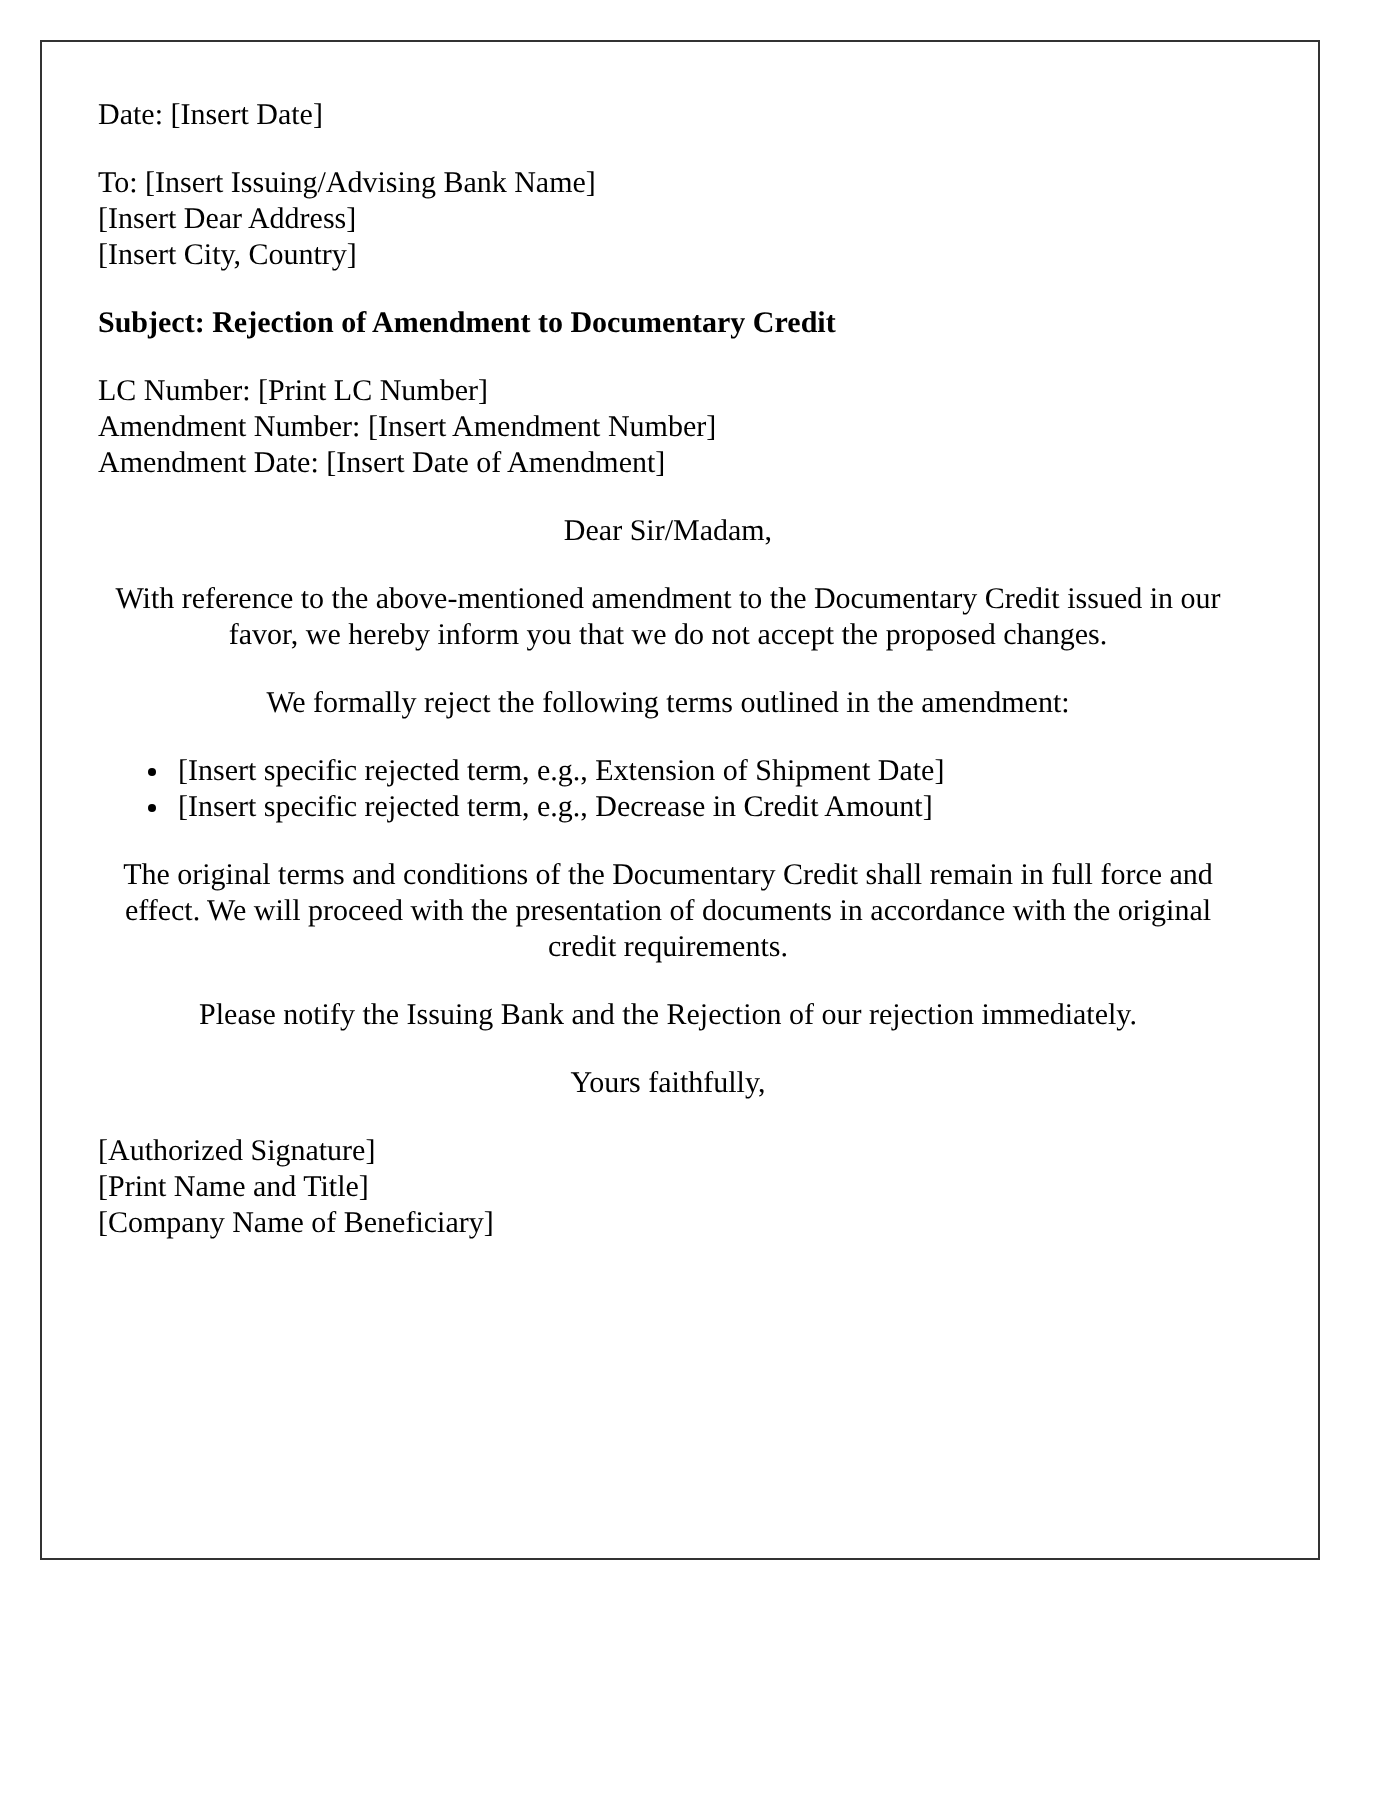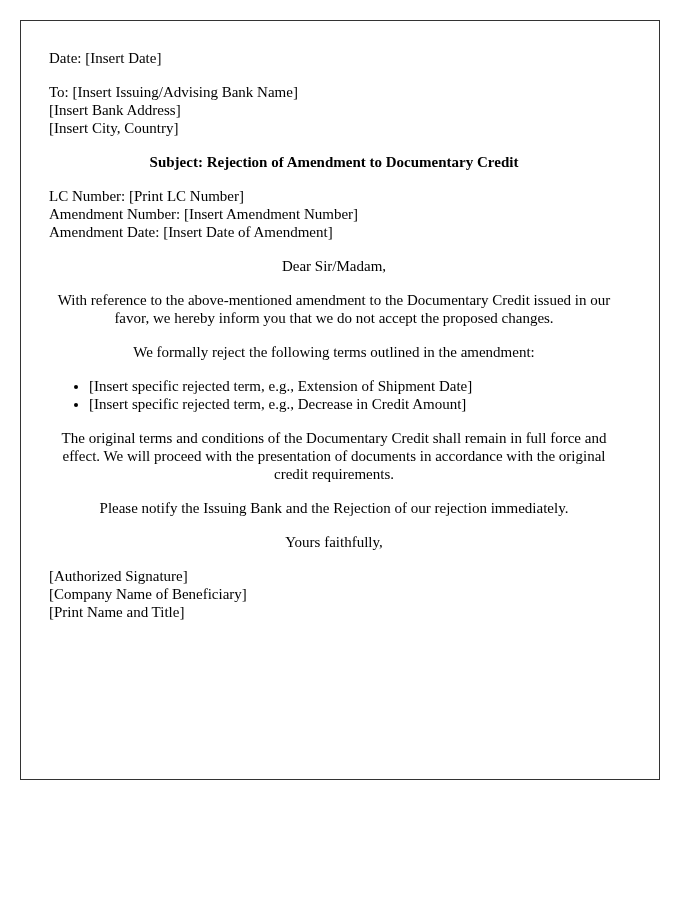--- a/index.html
+++ b/index.html
@@ -27,21 +27,20 @@
       padding: 28px 40px 0 28px;
     }
     .block {
       margin: 0 0 16px 0;
     }
     .line {
       display: block;
     }
     .subject {
       font-weight: bold;
-      text-align: center;
     }
     ul.terms {
       margin: 0 0 16px 0;
       padding-left: 40px;
       list-style-type: disc;
     }
     ul.terms li {
       margin: 0;
       font-family: Liberation Serif, serif;
     }
@@ -54,21 +53,21 @@
 <body>
 
 <div class="letter">
 
   <div class="block">
     <span class="line">Date: [Insert Date]</span>
   </div>
 
   <div class="block">
     <span class="line">To: [Insert Issuing/Advising Bank Name]</span>
-    <span class="line">[Insert Bank Address]</span>
+    <span class="line">[Insert Dear Address]</span>
     <span class="line">[Insert City, Country]</span>
   </div>
 
   <div class="block subject">
     <span class="line">Subject: Rejection of Amendment to Documentary Credit</span>
   </div>
 
   <div class="block">
     <span class="line">LC Number: [Print LC Number]</span>
     <span class="line">Amendment Number: [Insert Amendment Number]</span>
@@ -87,17 +86,17 @@
   </ul>
 
   <p>The original terms and conditions of the Documentary Credit shall remain in full force and effect. We will proceed with the presentation of documents in accordance with the original credit requirements.</p>
 
   <p>Please notify the Issuing Bank and the Rejection of our rejection immediately.</p>
 
   <p>Yours faithfully,</p>
 
   <div class="block">
     <span class="line">[Authorized Signature]</span>
+    <span class="line">[Print Name and Title]</span>
     <span class="line">[Company Name of Beneficiary]</span>
-    <span class="line">[Print Name and Title]</span>
   </div>
 
 </div>
 
 </body></html>

